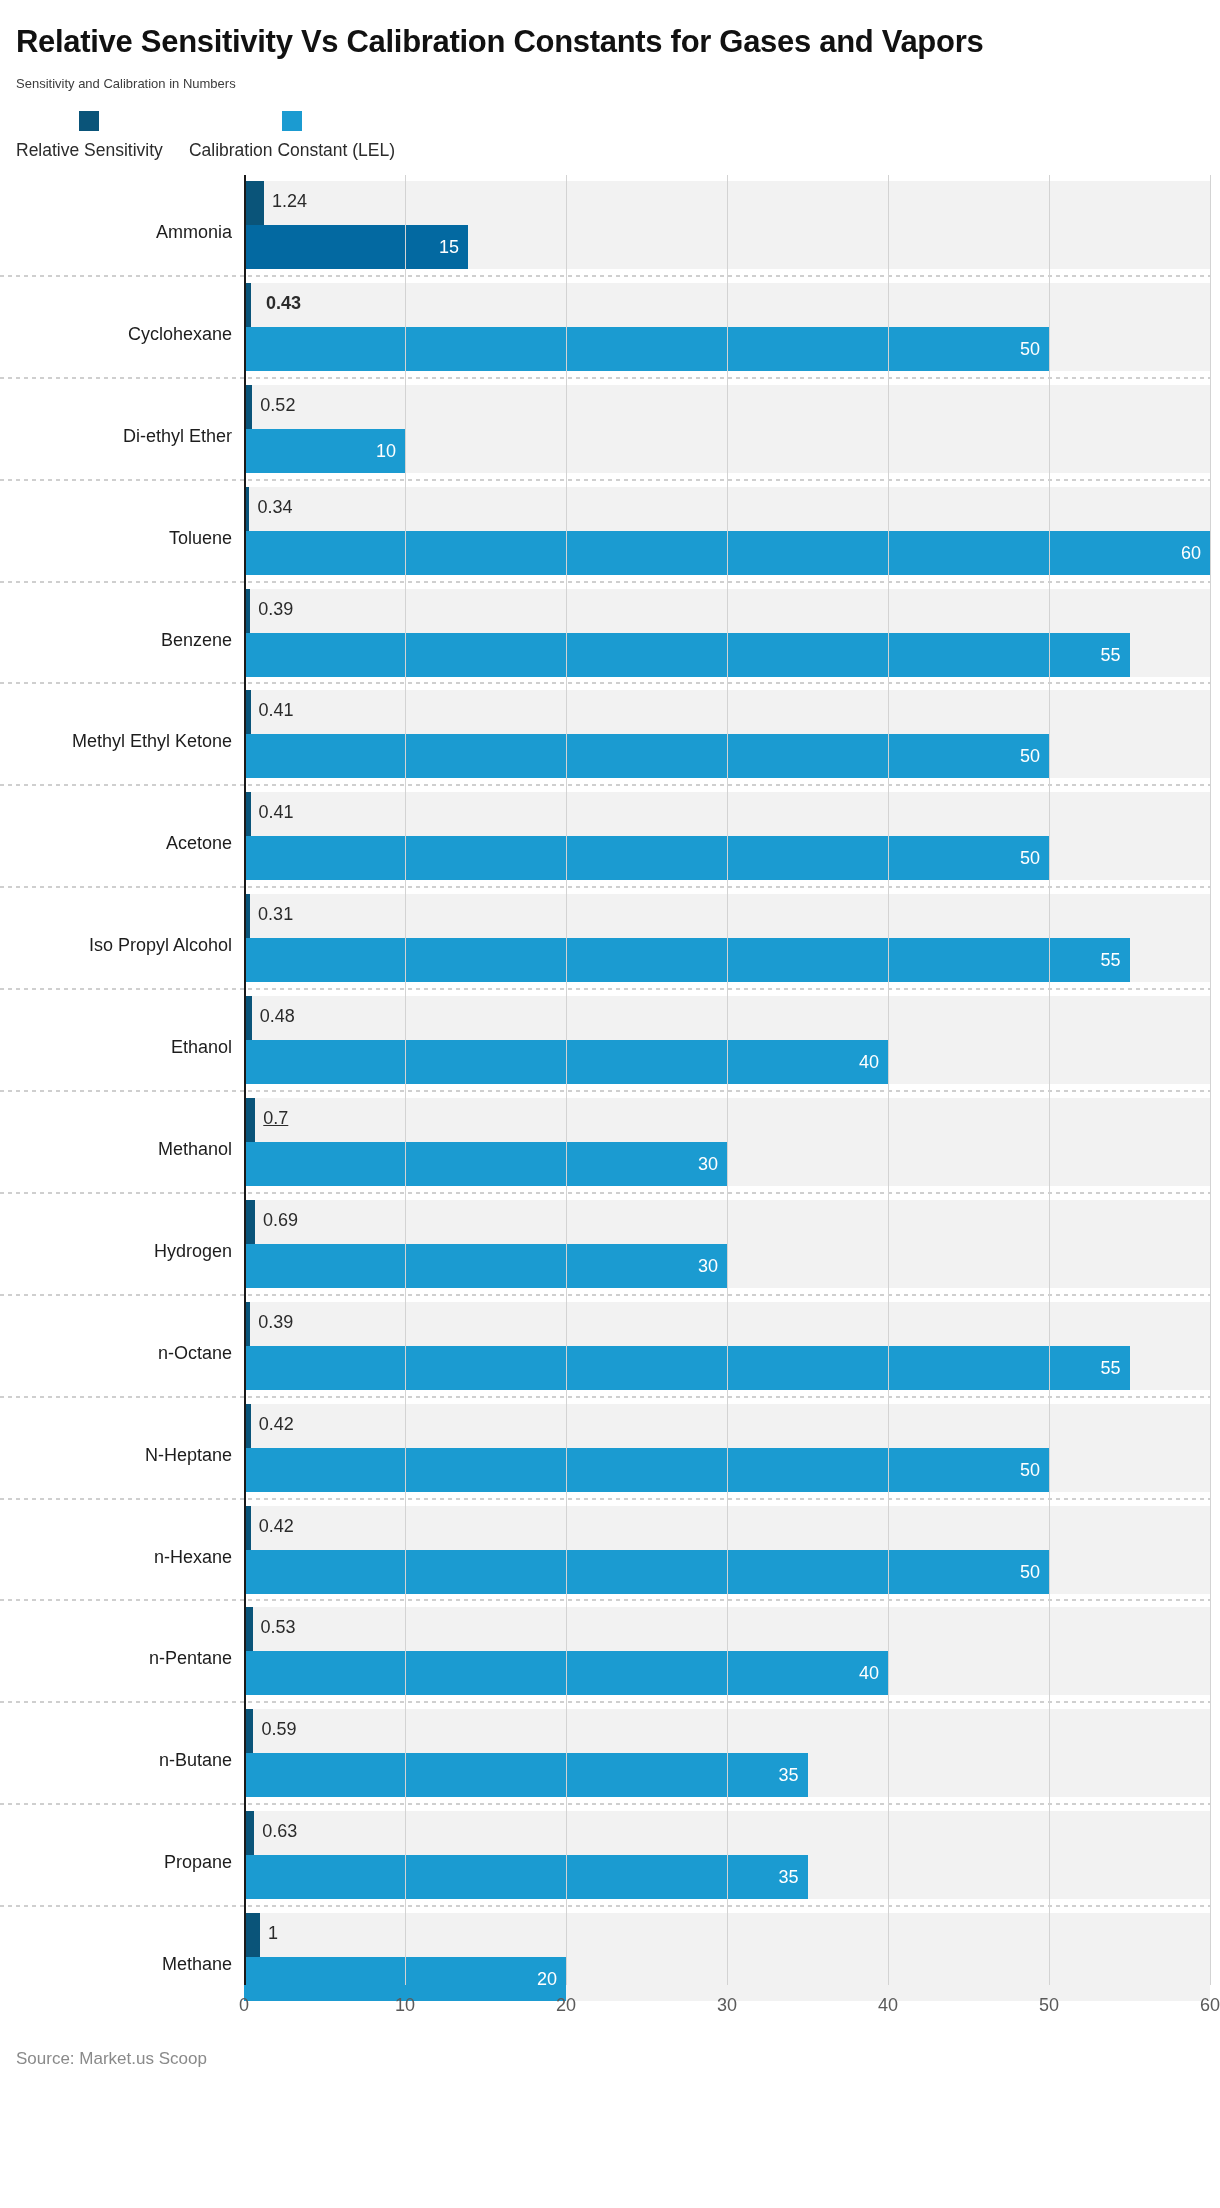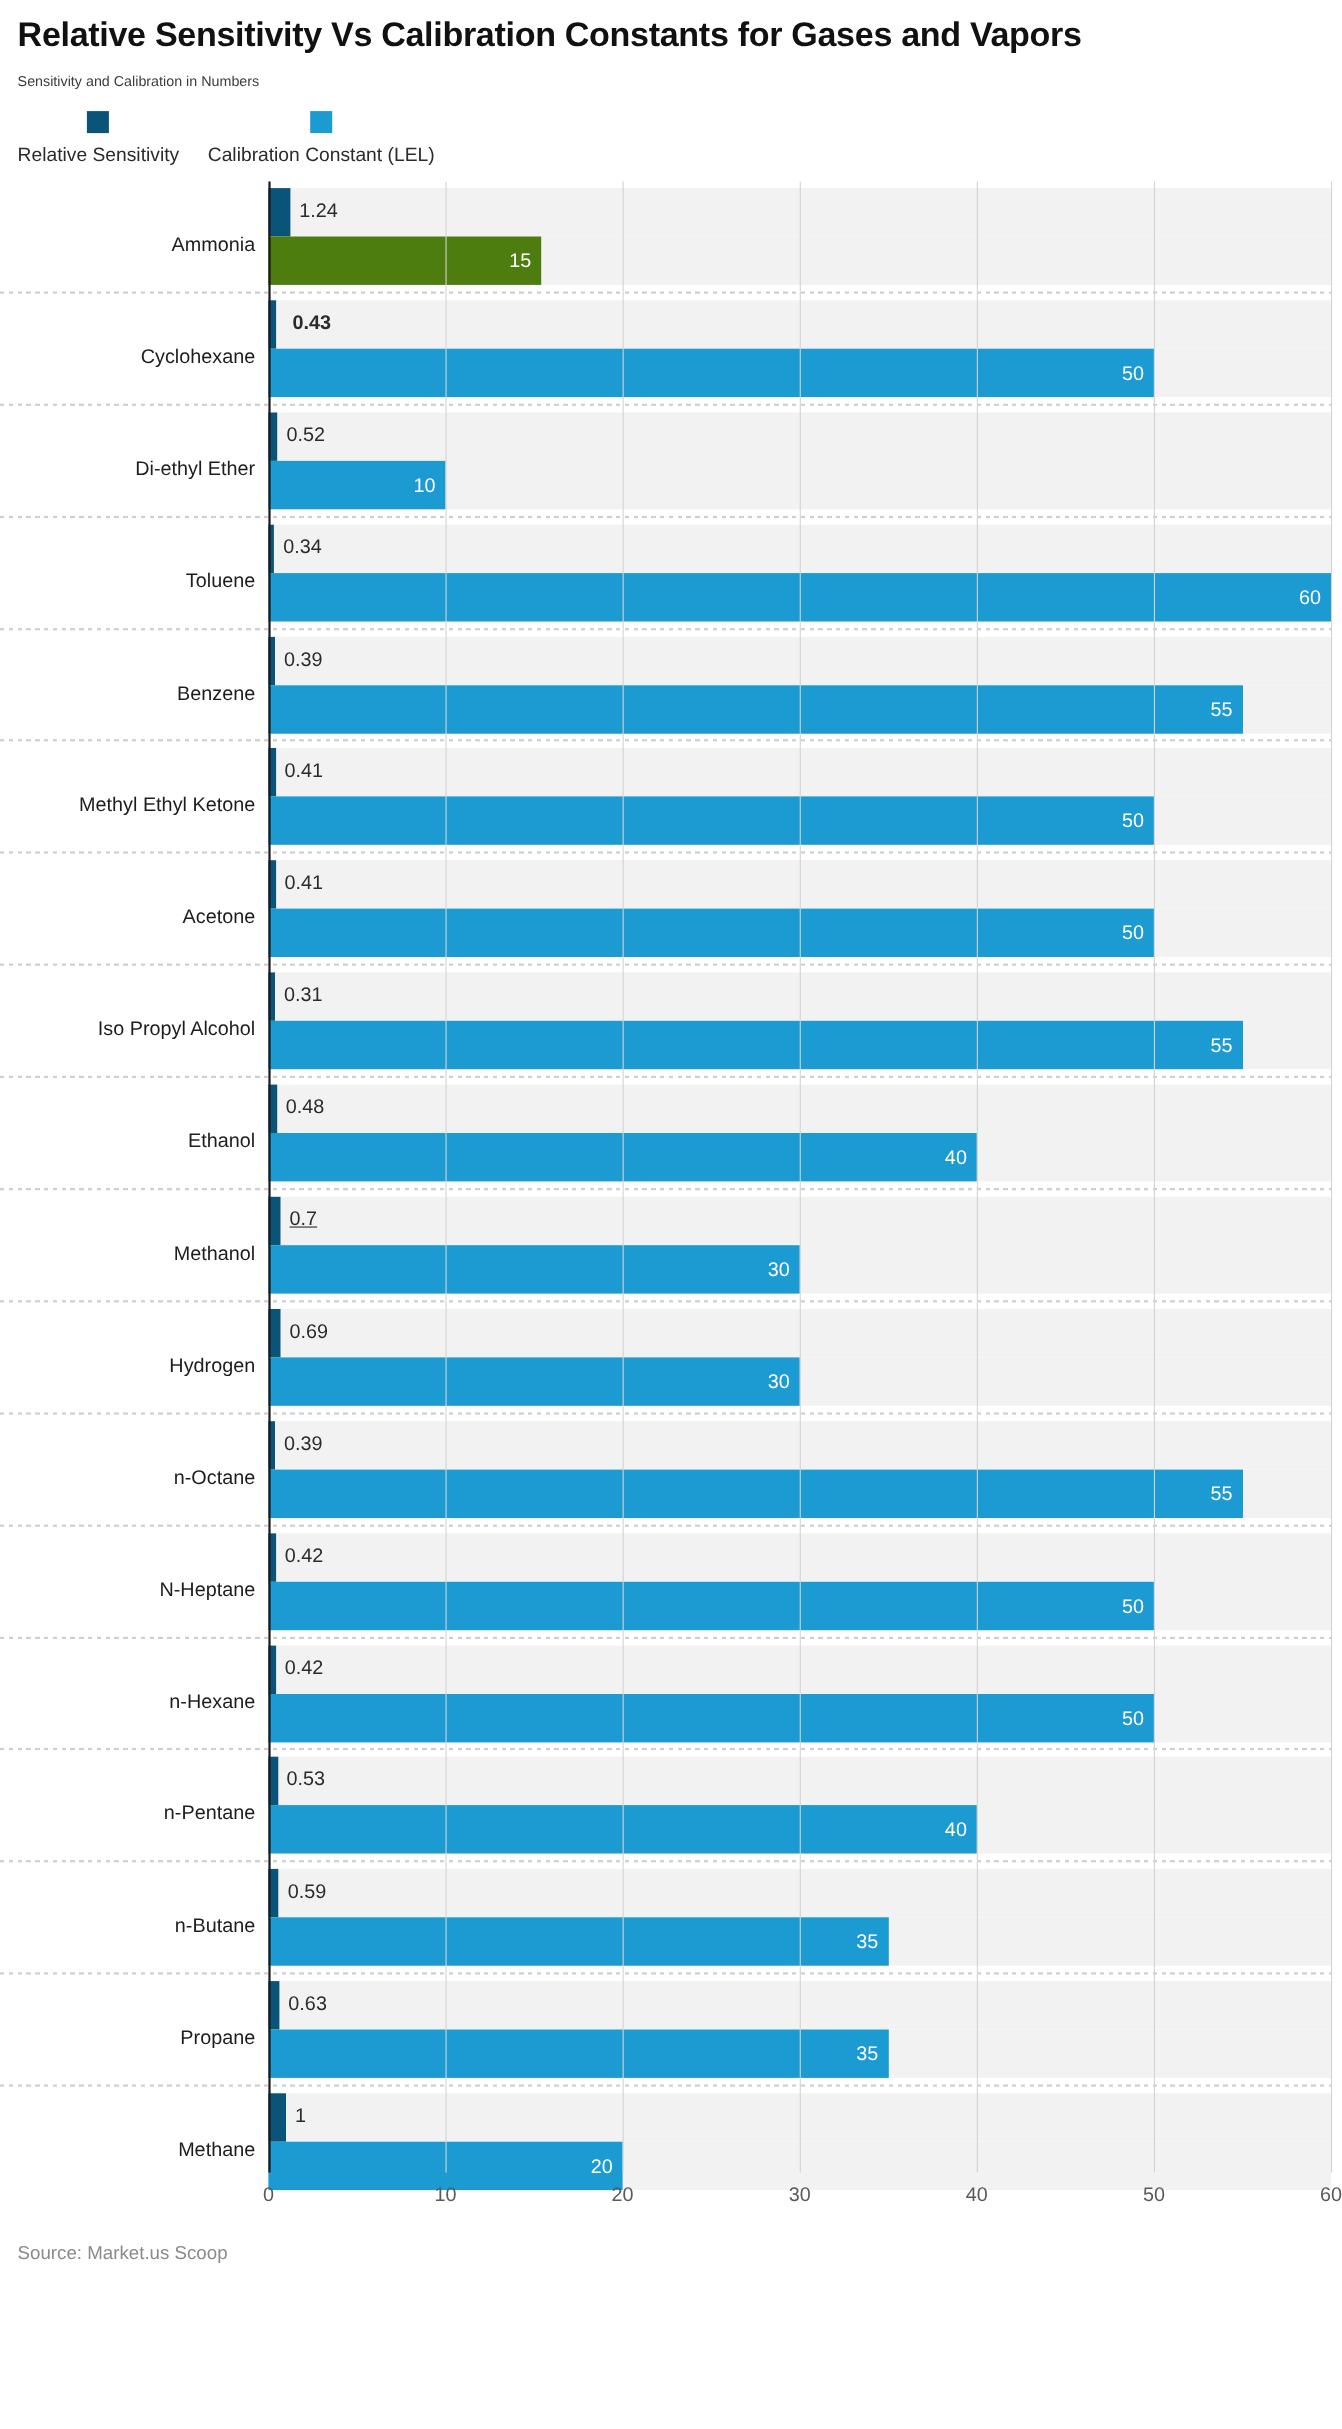--- a/index.html
+++ b/index.html
@@ -14,21 +14,21 @@
 
   #page {
     position: relative;
     width: 1220px;
     height: 2208px;
     background: #ffffff;
     overflow: hidden;
   }
 
   
-  .header { padding: 14px 16px 0 16px; }
+  .header { padding: 24px 16px 0 16px; }
 
   .chart-title {
     font-size: 31px;
     font-weight: 700;
     line-height: 1.16;
     color: #111111;
     letter-spacing: -0.3px;
     max-width: 1180px;
   }
 
@@ -232,21 +232,21 @@
 
   <div class="plot-wrap">
     <div class="rows" id="rows">
         <div class="row">
           <div class="cat-label">Ammonia</div>
           <div class="plot-cell">
             <div class="track"></div>
             <div class="track lower"></div>
             <div class="bar bar-sens" style="width: 19.964px; background: rgb(10, 84, 121);"></div>
             <span class="val-outside" style="left: 27.964px;">1.24</span>
-            <div class="bar bar-cal" style="width: 248px; background: #4d7c0f;">
+            <div class="bar bar-cal" style="width: 224px; background: #0369a1;">
               <span class="bar-value val-inside">15</span>
             </div>
           </div>
           <div class="row-sep"></div>
         </div>
         <div class="row">
           <div class="cat-label">Cyclohexane</div>
           <div class="plot-cell">
             <div class="track"></div>
             <div class="track lower"></div>

